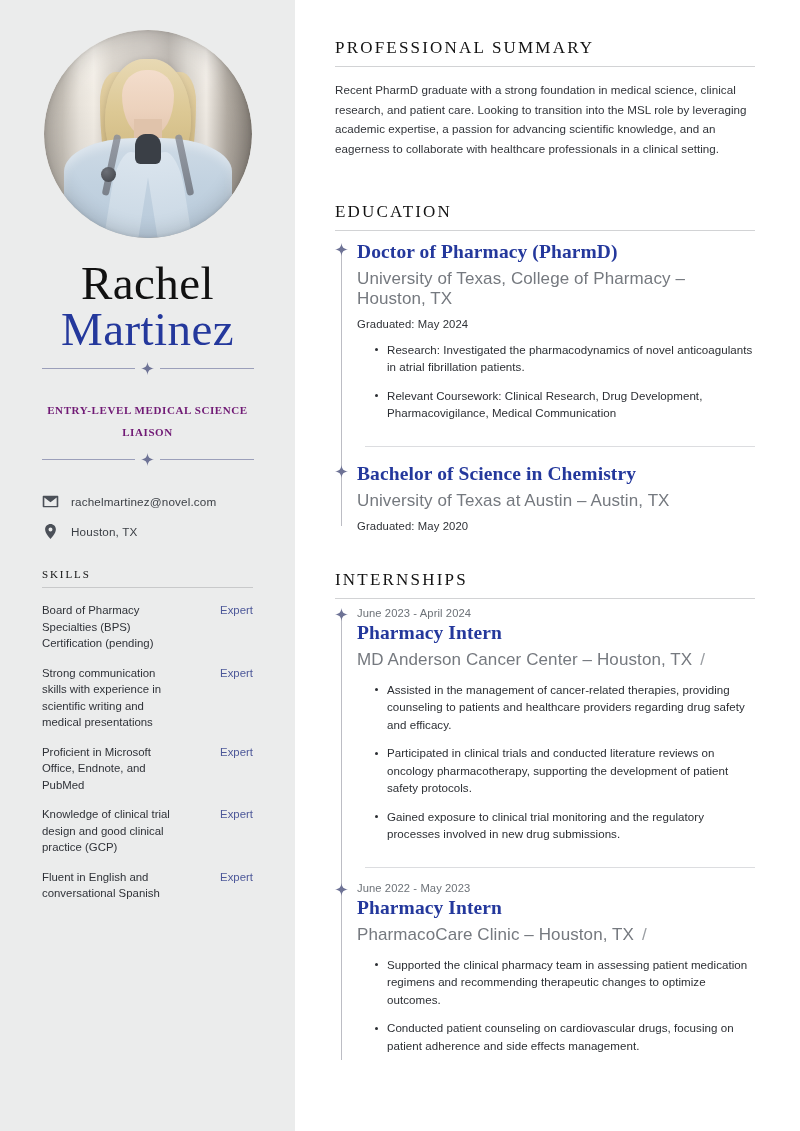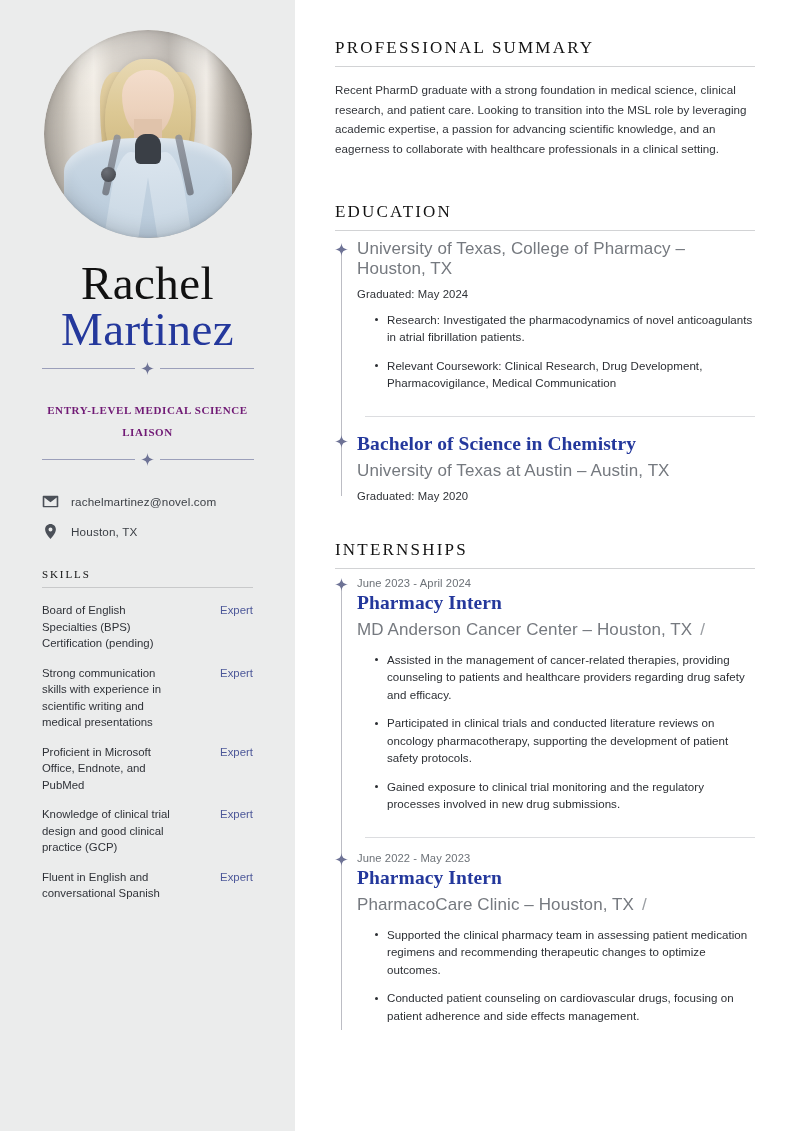--- a/index.html
+++ b/index.html
@@ -413,21 +413,21 @@
         <div class="ctxt">Houston, TX</div>
       </div>
 
     </div>
 
     <div class="sec-side">
       <div class="sec-side-title">SKILLS</div>
       <div class="sec-side-rule"></div>
 
       <div class="skill">
-        <div class="skill-name">Board of English Specialties (BPS) Certification (pending)</div>
+        <div class="skill-name">Board of Pharmacy Specialties (BPS) Certification (pending)</div>
         <div class="skill-level">Expert</div>
       </div>
       <div class="skill">
         <div class="skill-name">Strong communication skills with experience in scientific writing and medical presentations</div>
         <div class="skill-level">Expert</div>
       </div>
       <div class="skill">
         <div class="skill-name">Proficient in Microsoft Office, Endnote, and PubMed</div>
         <div class="skill-level">Expert</div>
       </div>
@@ -457,20 +457,21 @@
       <div class="sec-title">EDUCATION</div>
       <div class="sec-rule"></div>
 
       <div class="timeline">
         <div class="tl-line"></div>
 
         <div class="entry">
           <svg class="bullet-star" viewBox="0 0 24 24">
             <path d="M12 0 C13 8 16 11 24 12 C16 13 13 16 12 24 C11 16 8 13 0 12 C8 11 11 8 12 0 Z" fill="#6e7396"></path>
           </svg>
+          <div class="entry-title">Doctor of Pharmacy (PharmD)</div>
           <div class="entry-sub">University of Texas, College of Pharmacy – Houston, TX</div>
           <div class="entry-meta">Graduated: May 2024</div>
           <ul class="points">
             <li>Research: Investigated the pharmacodynamics of novel anticoagulants in atrial fibrillation patients.</li>
             <li>Relevant Coursework: Clinical Research, Drug Development, Pharmacovigilance, Medical Communication</li>
           </ul>
         </div>
 
         <div class="entry-sep"></div>
 

